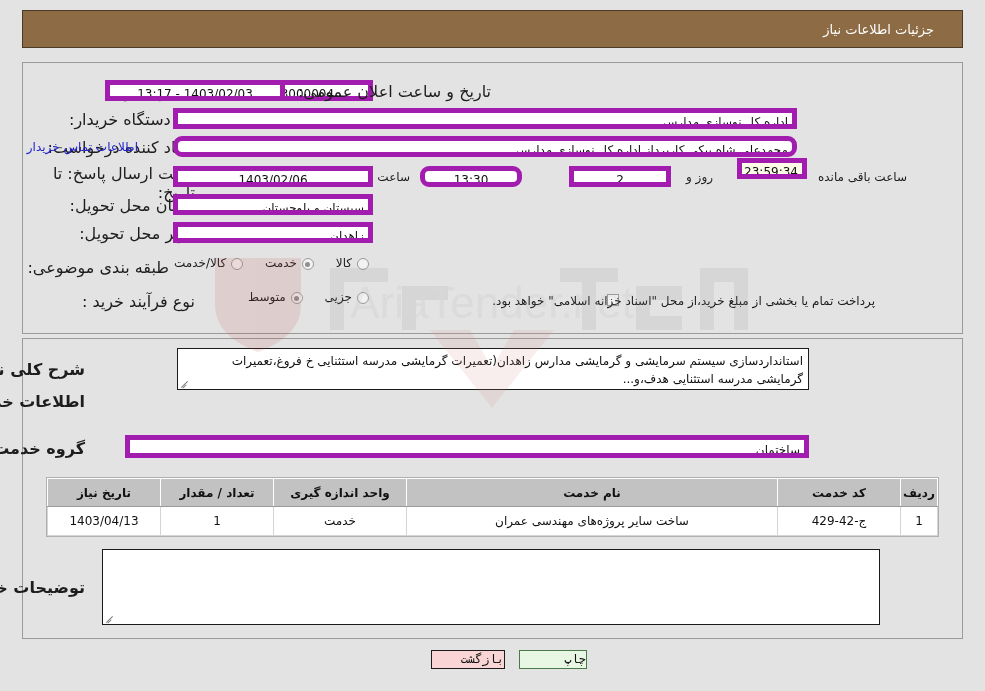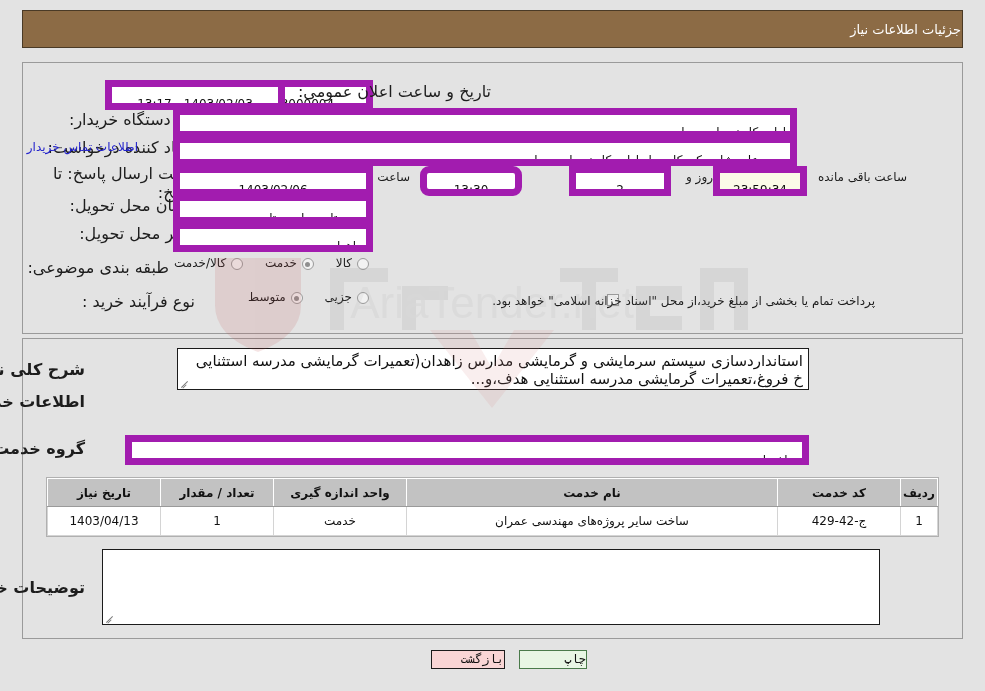--- a/index.html
+++ b/index.html
@@ -23,21 +23,21 @@
     left: 22px;
     top: 10px;
     width: 941px;
     height: 38px;
     background: #8c6b45;
     border: 1px solid #4a3a26;
     box-sizing: border-box;
     display: flex;
     align-items: center;
     justify-content: flex-start;
-    padding-right: 1px;
+    padding-right: 28px;
   }
   .header-title {
     color: #ffffff;
     font-size: 13px;
     letter-spacing: .2px;
   }
 
   
   .watermark {
     position: absolute;
@@ -68,27 +68,27 @@
   .lbl {
     color: #1d1d1d;
     font-size: 16px;
     text-align: right;
     padding-left: 6px;
   }
   .lbl-b { font-weight: bold; }
 
   .fld {
     background: #ffffff;
-    border: 7px solid #a21caf;
+    border: 5px solid #a21caf;
     box-sizing: border-box;
     height: 21px;
     line-height: 19px;
     font-size: 12px;
     color: #101010;
-    padding: 8px 4px;
+    padding: 0 4px;
     text-align: center;
     overflow: hidden;
   }
   .fld.rtl-start { text-align: right; }
   .fld.cream { background: #fbfbe8; }
 
   .link {
     color: #2222cc;
     font-size: 12px;
     cursor: pointer;
@@ -133,21 +133,21 @@
     margin-left: 18px;
   }
   .opt .otxt { font-size: 12px; color: #1d1d1d; }
 
   
   .area {
     background: #ffffff;
     border: 1px solid #1b1b1b;
     box-sizing: border-box;
     position: absolute;
-    font-size: 15px;
+    font-size: 12px;
     color: #101010;
     padding: 3px 5px;
     line-height: 18px;
     text-align: right;
     overflow: hidden;
   }
   .grip {
     position: absolute;
     left: 2px;
     bottom: 1px;
@@ -255,39 +255,39 @@
 <div class="fld" style="position:absolute; right:700px; top:80px; width:180px;">1403/02/03 - 13:17</div>
 
 <div class="row" style="right:790px; top:108px;">
   <span class="lbl">نام دستگاه خریدار:</span>
 </div>
 <div class="fld rtl-start" style="position:absolute; right:188px; top:108px; width:624px;">اداره کل نوسازی مدارس</div>
 
 <div class="row" style="right:790px; top:136px;">
   <span class="lbl">ایجاد کننده درخواست:</span>
 </div>
-<div class="fld rtl-start" style="position:absolute; right:188px; top:136px; width:624px;">محمدعلی شاه بیکی کاربرداز اداره کل نوسازی مدارس</div>
+<div class="fld rtl-start" style="position:absolute; right:188px; top:136px; width:624px;border-radius:9px;">محمدعلی شاه بیکی کاربرداز اداره کل نوسازی مدارس</div>
 <div class="row" style="right:847px; top:136px;">
   <span class="link">اطلاعات تماس خریدار</span>
 </div>
 
 <div style="position:absolute; right:790px; top:164px; width:150px; text-align:right;">
   <div class="lbl">مهلت ارسال پاسخ: تا</div>
   <div class="lbl">تاریخ:</div>
 </div>
 <div class="fld" style="position:absolute; right:612px; top:166px; width:200px;">1403/02/06</div>
 <div class="row" style="right:575px; top:166px;">
   <span class="plain">ساعت</span>
 </div>
 <div class="fld" style="position:absolute; right:463px; top:166px; width:102px;border-radius:9px;">13:30</div>
 <div class="fld" style="position:absolute; right:314px; top:166px; width:102px;">2</div>
 <div class="row" style="right:272px; top:166px;">
   <span class="plain">روز و</span>
 </div>
-<div class="fld cream" style="position:absolute; right:178px; top:166px; width:94px;">23:59:34</div>
+<div class="fld cream" style="position:absolute; right:178px; top:158px; width:70px;">23:59:34</div>
 <div class="row" style="right:78px; top:166px;">
   <span class="plain">ساعت باقی مانده</span>
 </div>
 
 <div class="row" style="right:790px; top:194px;">
   <span class="lbl">استان محل تحویل:</span>
 </div>
 <div class="fld rtl-start" style="position:absolute; right:612px; top:194px; width:200px;">سیستان و بلوچستان</div>
 
 <div class="row" style="right:790px; top:222px;">

